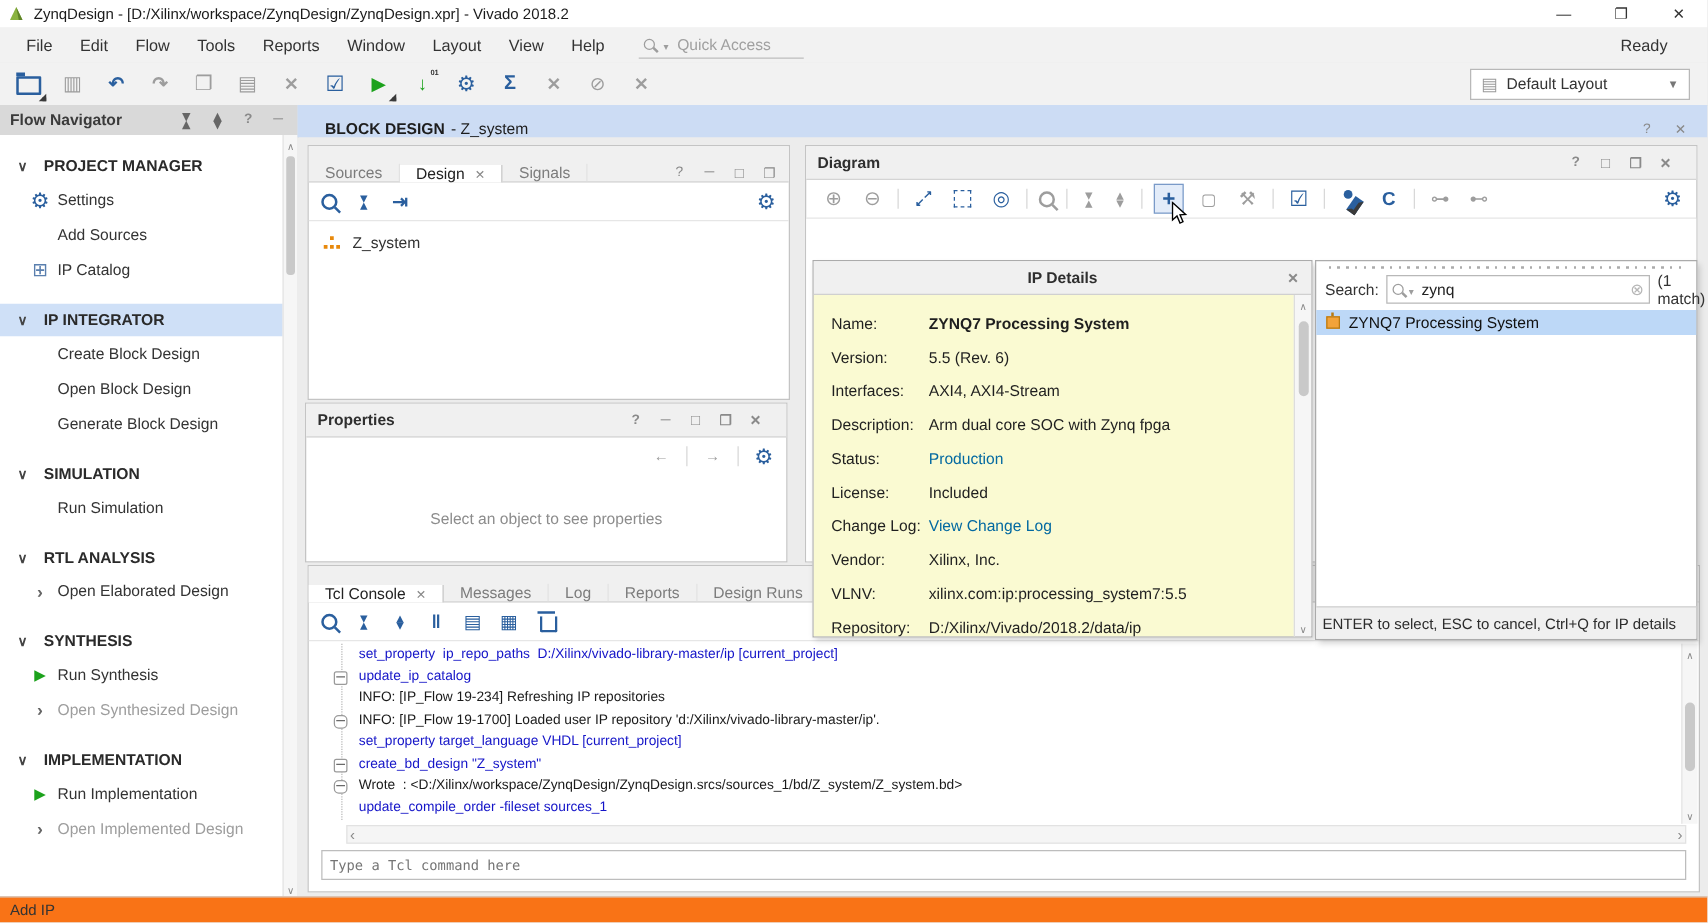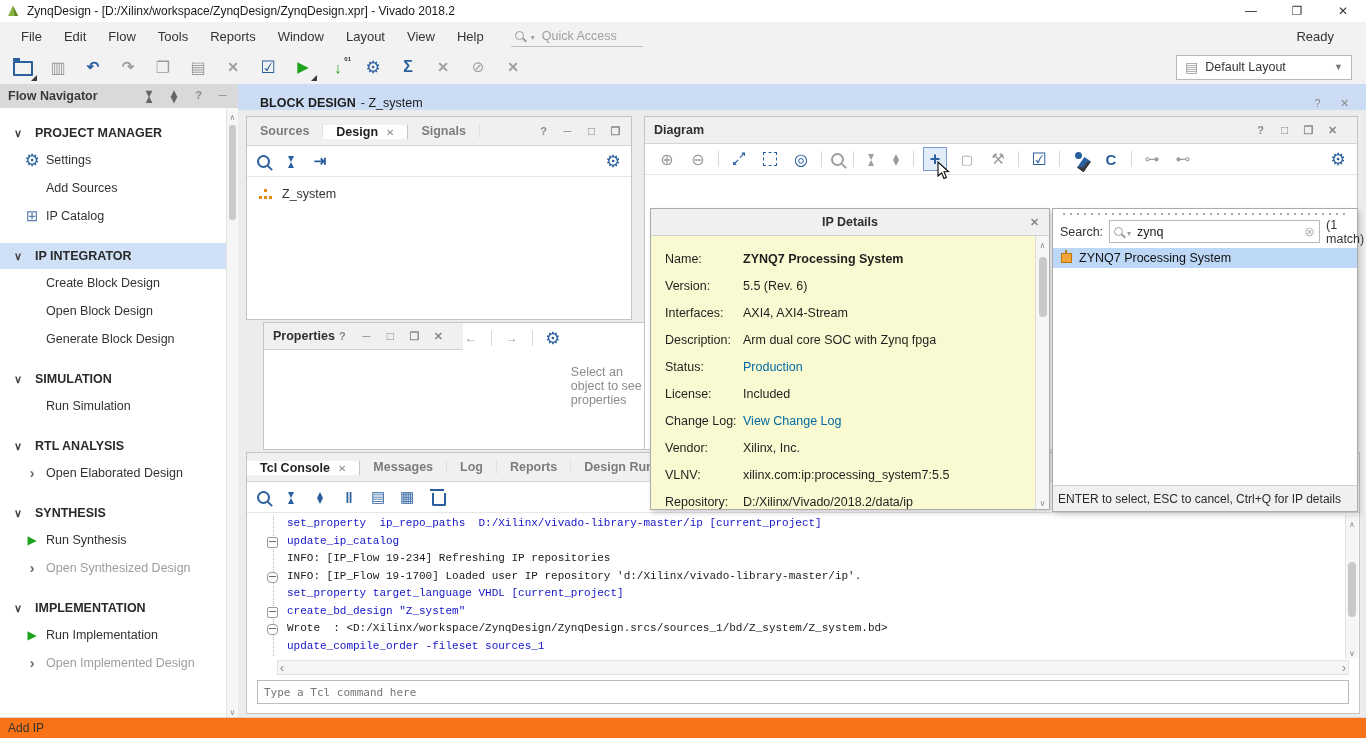--- a/index.html
+++ b/index.html
@@ -111,40 +111,40 @@
   
   #statusbar{left:0;right:0;bottom:0;height:20px;background:#f97316;border-top:1px solid #d4d4d4;display:flex;align-items:center;padding-left:8px;font-size:12px;color:#333}
   
   #bdheader{left:238px;top:84px;right:0;height:26px;background:#ccdcf4;display:flex;align-items:flex-end;padding-left:22px;gap:5px}
   #bdheader .t1{font-weight:bold;font-size:12.5px;color:#1d1d1d}
   #bdheader .t2{font-size:12.5px;color:#1d1d1d}
   #bdheader .hic{margin-left:auto;display:flex;gap:12px;padding-right:14px}
   
   #main{left:238px;top:110px;right:0;bottom:20px;background:#ececec}
   .panel{position:absolute;background:#fff;border:1px solid #c4c4c4}
-  .tabs{height:28px;background:#f0f0f0;border-bottom:1px solid #d4d4d4;display:flex;align-items:center;font-size:12.5px;color:#7c7c7c;font-weight:bold}
+  .tabs{height:28px;background:#f0f0f0;border-bottom:1px solid #d4d4d4;display:flex;align-items:flex-end;font-size:12.5px;color:#7c7c7c;font-weight:normal}
   .tab{padding:0 13px;display:flex;align-items:center;gap:8px;border-right:1px solid #e2e2e2;cursor:default}
   .tab.act{background:#fff;color:#222;border-right:1px solid #c4c4c4;margin-bottom:-1px}
   .tab .tclose::before{content:"✕";font-size:10px;color:#8a8a8a;font-weight:normal}
   .pctl{margin-left:auto;display:flex;gap:9px;align-items:center;padding-right:8px}
   .ptb{height:30px;border-bottom:1px solid #e6e6e6;display:flex;align-items:center;gap:13px;padding:0 10px}
   .phead{height:26px;background:#f0f0f0;border-bottom:1px solid #d4d4d4;display:flex;align-items:center;padding:0 9px;font-weight:bold;font-size:12.5px;color:#2f2f2f}
   .tbsep{width:1px;height:16px;background:#d8d8d8}
   #p-sources{left:8px;top:6px;width:384px;height:202px}
   .tree-row{display:flex;align-items:center;gap:9px;padding:10px 0 0 12px;font-size:12.5px}
-  #p-props{left:25px;top:212px;width:384px;height:126px;display:flex;flex-direction:row}
+  #p-props{left:6px;top:212px;width:384px;height:126px;display:flex;flex-direction:column}
   .props-tb{height:30px;display:flex;align-items:center;justify-content:flex-end;gap:12px;padding-right:10px}
   .props-msg{flex:1;display:flex;align-items:center;justify-content:center;color:#8c8c8c;font-size:12.5px}
   #p-diagram{left:406px;top:6px;width:712px;height:332px}
   .dg-tb{height:30px;border-bottom:1px solid #e6e6e6;display:flex;align-items:center;gap:9px;padding:0 11px;position:relative}
   .plusbox{border:1px solid #7a9ac8;background:#e3ecf9}
   #cursor{position:absolute;left:292px;top:44px;z-index:30}
   
   #p-console{left:8px;top:342px;width:1112px;height:260px}
-  .cbody{position:relative;font-family:Liberation Mono, monospace;font-size:11px;height:141px;margin-top:2px}
+  .cbody{position:relative;font-family:Liberation Sans, sans-serif;font-size:11px;height:141px;margin-top:2px}
   .cbody::before{content:"";position:absolute;left:26px;top:0;bottom:0;border-left:1px dotted #b8b8b8}
   .cline{position:relative;height:17.5px;line-height:17.5px;padding-left:40px;white-space:pre}
   .cline .fold{position:absolute;left:20px;top:4px;width:9px;height:9px;border:1px solid #9a9a9a;border-radius:2px;background:#fff}
   .cline .fold::after{content:"";position:absolute;left:1px;right:1px;top:3px;height:1px;background:#6a6a6a}
   .cline.rnd .fold{border-radius:4px}
   .cmd{color:#1414c8} .info{color:#1a1a1a}
   .hscroll{height:13px;margin:4px 10px 0 30px;background:#f5f5f5;border:1px solid #e2e2e2;display:flex;align-items:center;justify-content:space-between;padding:0 2px}
   .tclinput{margin:5px 10px 0 10px;height:22px;border:1px solid #bdbdbd;display:flex;align-items:center}
   .tclinput input{border:none;outline:none;width:100%;font-family:"DejaVu Sans Mono",monospace;font-size:11px;color:#333;padding-left:6px;background:transparent}
   .vscroll{position:absolute;right:1px;top:62px;height:144px;width:12px;background:#f6f6f6;border-left:1px solid #e3e3e3;display:flex;flex-direction:column;align-items:center}

